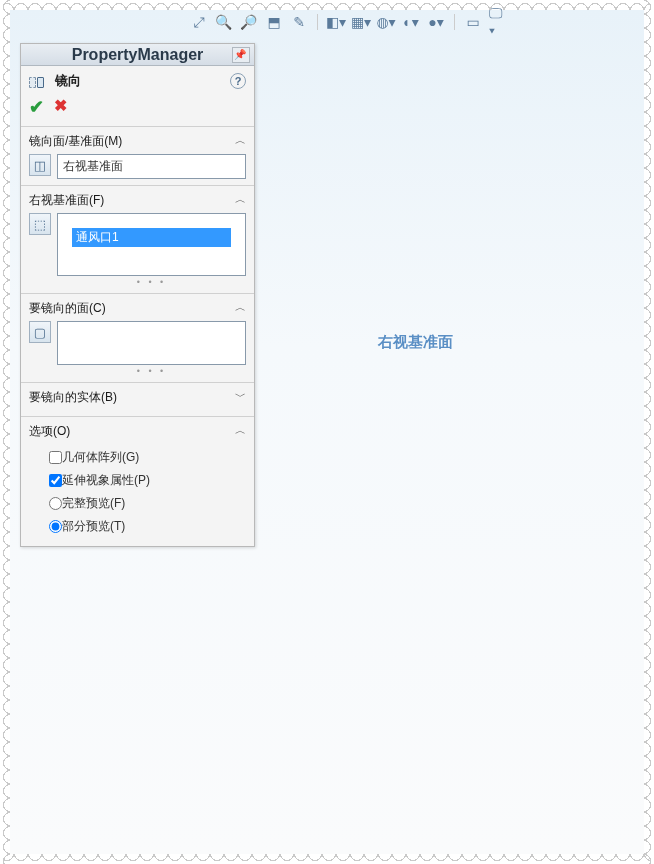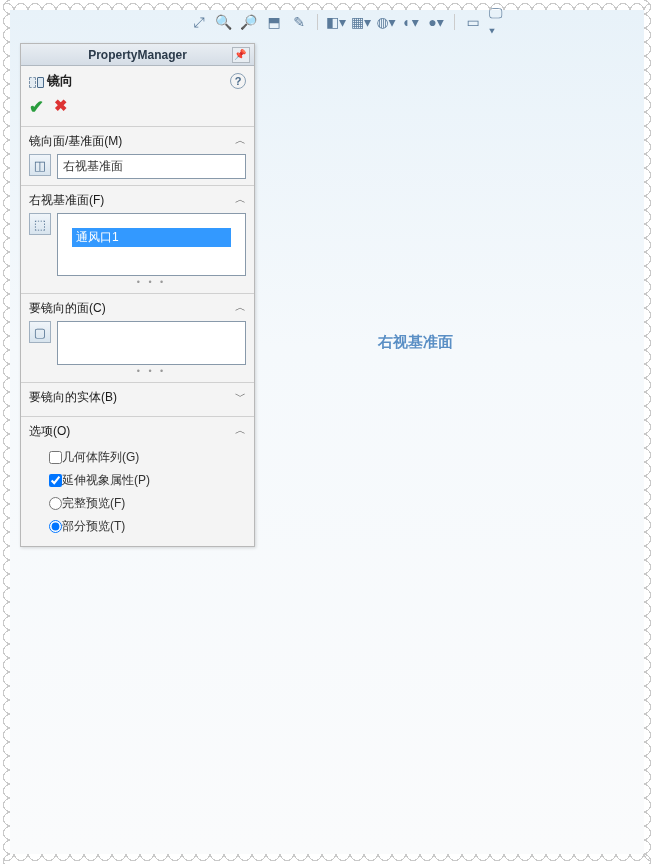--- a/index.html
+++ b/index.html
@@ -11,24 +11,24 @@
 .scallop-bottom { bottom:0;}
 .scallop-left, .scallop-right { top:0; bottom:0; width:10px; background-image: radial-gradient(circle at 0px 7px, transparent 6px, #c9c9c9 6px, #c9c9c9 7px, #fff 7px); background-size:10px 14px;}
 .scallop-left { left:0; transform: scaleX(-1);}
 .scallop-right { right:0;}
 .viewport { position:absolute; inset:10px; background: linear-gradient(to bottom, #e8f2f9 0%, #f5f9fc 40%, #fafbfc 100%);}
 .toolbar { position:absolute; top:3px; left:180px; display:flex; gap:7px; align-items:center; }
 .toolbar .tbtn { width:18px; height:18px; display:flex; align-items:center; justify-content:center; color:#5a7a9a; font-size:14px; }
 .toolbar .sep { width:1px; height:16px; background:#ccc; margin:0 2px;}
 .panel { position:absolute; top:33px; left:10px; width:235px; background:#f4f4f4; border:1px solid #b8b8b8; font-size:12px; box-shadow:1px 1px 3px rgba(0,0,0,0.15);}
 .pm-header { background: linear-gradient(to bottom,#e9eef3,#d5dde6); border-bottom:1px solid #b0b8c0; height:22px; display:flex; align-items:center; justify-content:space-between; padding:0 4px;}
-.pm-title { font-weight:bold; color:#2a3a4a; flex:1; text-align:center; font-size:12px;}
+.pm-title { font-weight:bold; color:#2a3a4a; flex:1; text-align:center; font-size:16px;}
 .pm-pin { width:18px; height:16px; border:1px solid #b0b8c0; background:#e8edf2; display:flex; align-items:center; justify-content:center; font-size:10px;}
 .feature-row { display:flex; align-items:center; justify-content:space-between; padding:6px 8px 2px 8px;}
-.feature-left { display:flex; align-items:center; gap:0; }
+.feature-left { display:flex; align-items:center; gap:8px; }
 .feature-icon { width:18px; height:14px; display:flex; gap:1px; align-items:flex-end;}
 .feature-icon span { width:7px; height:11px; border:1px solid #4a6a8a; border-radius:1px; background:#dce8f2;}
 .feature-icon span:first-child { border-style:dashed; opacity:0.7;}
 .feature-name { font-weight:bold; color:#222; font-size:13px;}
 .help-btn { width:16px; height:16px; border:1px solid #8aa0b5; border-radius:50%; display:flex; align-items:center; justify-content:center; color:#4a6a8a; font-size:11px; font-weight:bold;}
 .confirm-row { display:flex; gap:10px; padding:4px 8px 8px 8px;}
 .ok-btn { color:#2a9d3e; font-size:18px; font-weight:bold; cursor:pointer;}
 .cancel-btn { color:#d33; font-size:16px; font-weight:bold; cursor:pointer;}
 .section { border-top:1px solid #d0d0d0; padding:6px 8px;}
 .section-head { display:flex; justify-content:space-between; align-items:flex-start; font-weight:normal; color:#1a1a1a; font-size:12px; margin-bottom:4px; cursor:pointer;}

